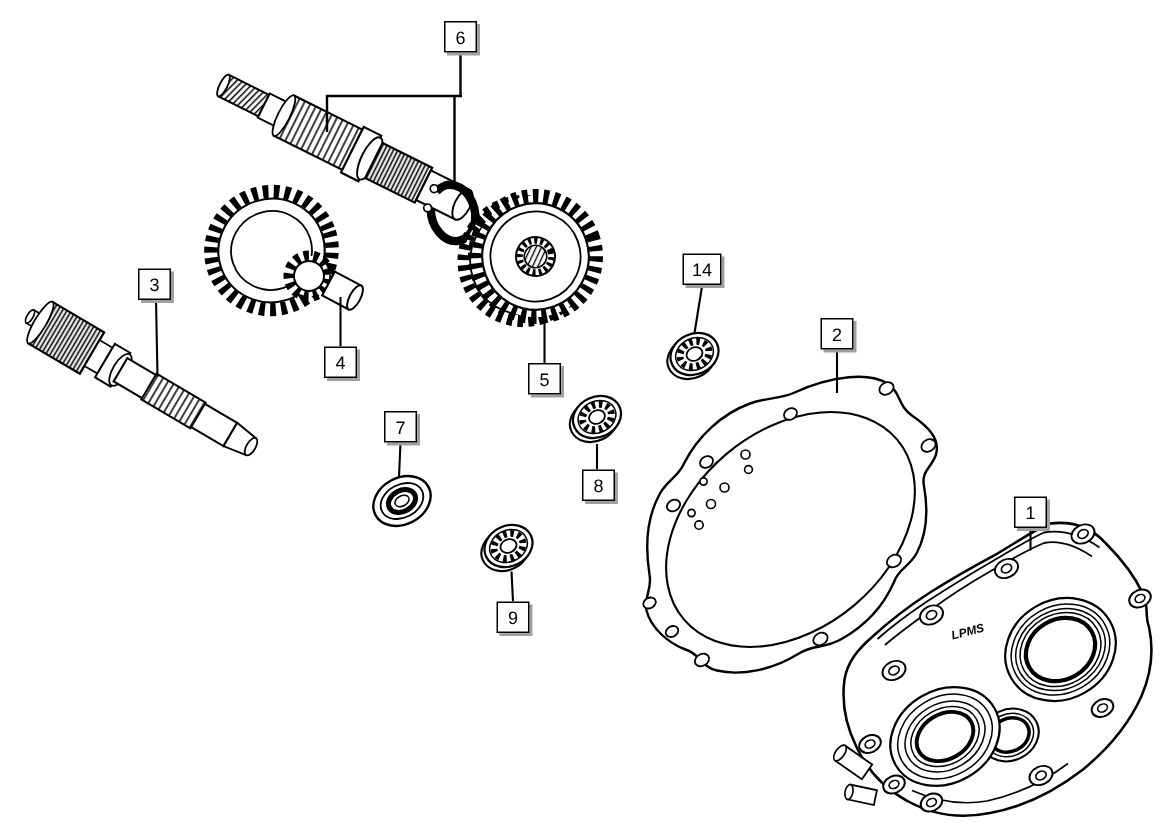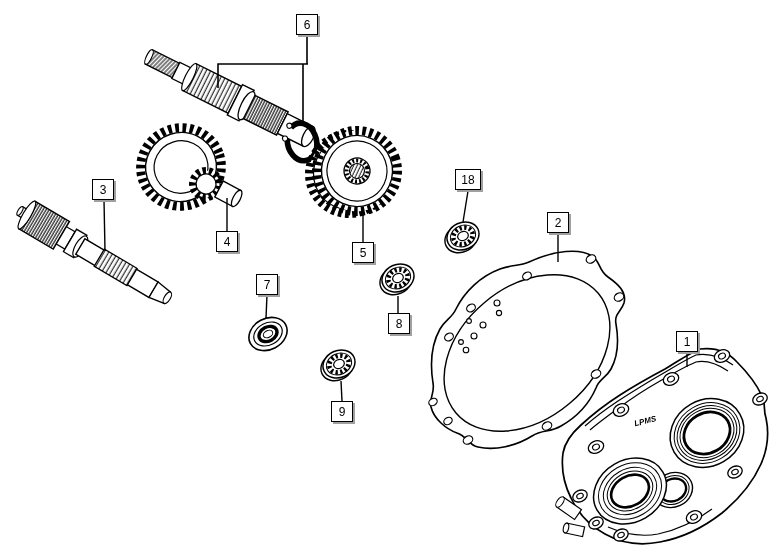--- a/index.html
+++ b/index.html
@@ -278,15 +278,15 @@
   <div class="callout" style="left:256px;top:274px;">
       <span>7</span>
     </div>
   <div class="callout" style="left:388px;top:313px;">
       <span>8</span>
     </div>
   <div class="callout" style="left:331px;top:401px;">
       <span>9</span>
     </div>
   <div class="callout wide" style="left:455px;top:169px;">
-      <span>18</span>
+      <span>14</span>
     </div>
 </div>
 
 </body></html>

